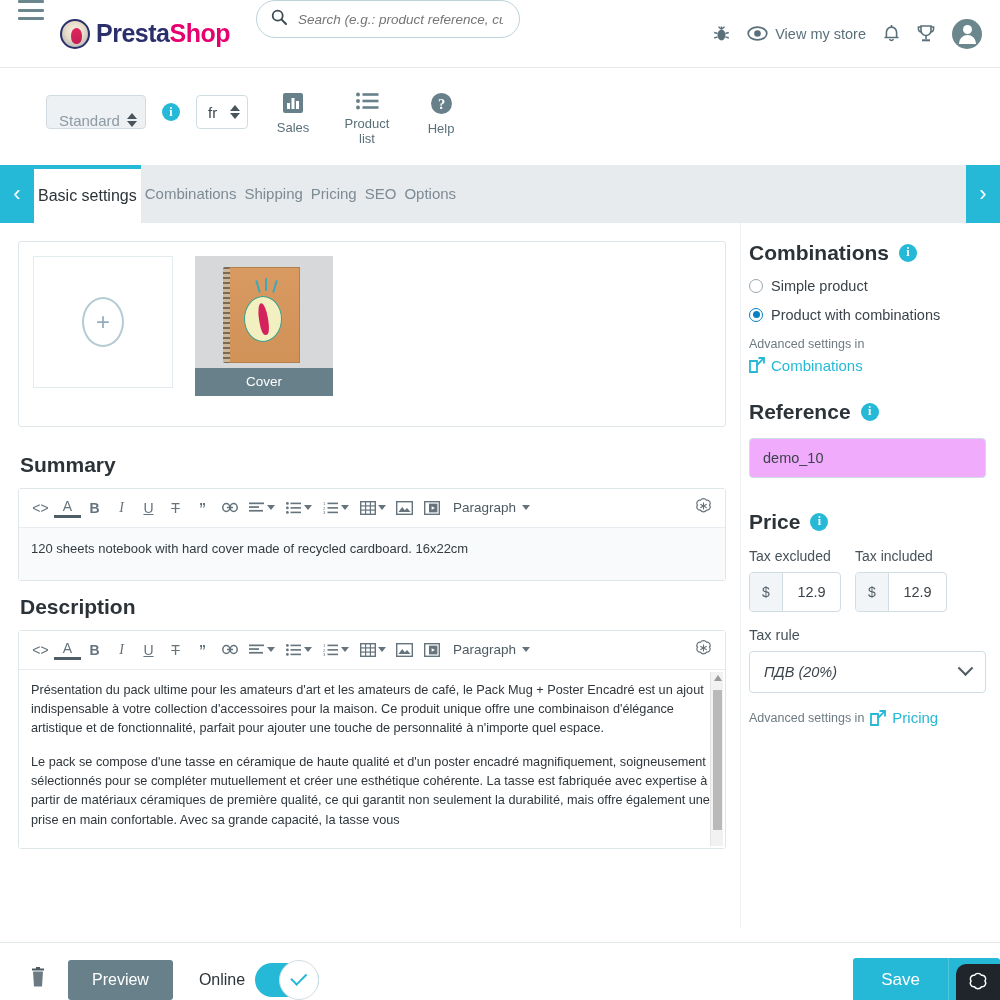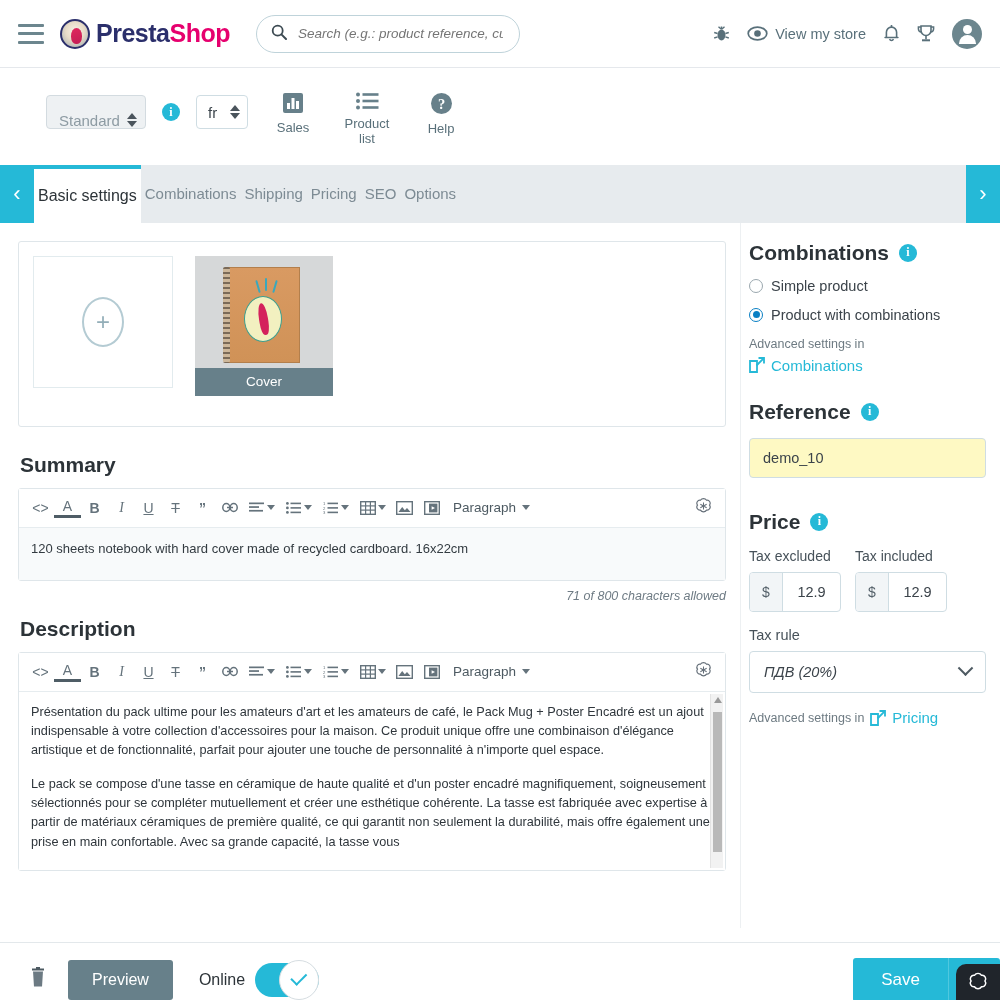--- a/index.html
+++ b/index.html
@@ -12,21 +12,20 @@
     color: #363a41;
   }
 
   
   .topbar {
     position: relative;
     height: 68px;
     background: #fff;
     border-bottom: 1px solid #e5e8ec;
     display: flex;
-    align-items: center;
     padding: 0 18px;
   }
   .burger {
     width: 26px; height: 20px;
     display: flex; flex-direction: column; justify-content: space-between;
     margin-right: 16px; cursor: pointer;
   }
   .burger span { display: block; height: 3px; background: #6c868e; border-radius: 1px; }
 
   .brand { display: flex; align-items: center; margin-right: 26px; }
@@ -253,21 +252,21 @@
   .radio.on { border-color: #0a80c4; }
   .radio.on:after { content:""; position:absolute; left:2.5px; top:2.5px; width:7px;height:7px;border-radius:50%;background:#0a80c4;}
   .radio-row span { font-size: 14.5px; color: #3b434a; }
   .advtext { font-size: 12.5px; color: #6d7a82; margin-top: 14px; }
   .linkline { display: flex; align-items: center; gap: 6px; margin-top: 6px; }
   .linkline a { color: #25b9d7; font-size: 15px; text-decoration: none; cursor: pointer; }
 
   .r-input {
     width: 100%; height: 40px; border: 1px solid #cfdde3; border-radius: 4px;
     padding: 0 13px; font-size: 14.5px; color: #3b434a; margin-top: 14px;
-    font-family: "Liberation Sans", sans-serif; outline: none; background:#fef9c3;
+    font-family: "Liberation Sans", sans-serif; outline: none; background:#f0abfc;
   }
   .price-grid { display: flex; gap: 14px; margin-top: 14px; }
   .p-col { display: flex; flex-direction: column; }
   .p-lab { font-size: 14px; color: #47525a; line-height: 1.25; margin-bottom: 7px; }
   .p-field { display: flex; height: 40px; border: 1px solid #cfdde3; border-radius: 4px; overflow: hidden; width: 92px; }
   .p-cur { width: 33px; background: #f2f5f7; border-right: 1px solid #cfdde3;
            display: flex; align-items: center; justify-content: center; font-size: 14px; color: #55616a; }
   .p-val { flex: 1; display: flex; align-items: center; justify-content: center; font-size: 14.5px; color: #3b434a; overflow: hidden; }
   .taxrule-lab { font-size: 14.5px; color: #47525a; margin-top: 15px; }
   .select-box {
@@ -563,21 +562,20 @@
         </span>
         <span class="ed-ai">
           <svg width="19" height="19" viewBox="0 0 24 24">
               <path d="M12 2.6c2 0 3.3 1.2 3.9 2.1 1.6-.3 3.2.6 4 2 .8 1.4.6 3-.3 4.2.9 1.2 1.1 2.9.3 4.3-.8 1.4-2.4 2.2-4 2-.6.9-1.9 2.2-3.9 2.2s-3.3-1.3-3.9-2.2c-1.6.2-3.2-.6-4-2-.8-1.4-.6-3.1.3-4.3-.9-1.2-1.1-2.8-.3-4.2.8-1.4 2.4-2.3 4-2C8.7 3.8 10 2.6 12 2.6z" fill="none" stroke="#66707a" stroke-width="1.5"></path>
               <path d="M12 7.5v9M8 9.8l8 4.4M16 9.8l-8 4.4" stroke="#66707a" stroke-width="1.3"></path>
             </svg>
         </span>
       </div>
       <div class="ed-body">120 sheets notebook with hard cover made of recycled cardboard. 16x22cm</div>
     </div>
-    <div class="charcount">71 of 800 characters allowed</div>
 
     <div class="sec-title" style="margin-top:14px">Description</div>
 
     <div class="editor">
       <div class="ed-toolbar">
         <span class="tb">&lt;&gt;</span>
         <span class="tb" style="border-bottom:3px solid #4f5d66;height:20px;">A</span>
         <span class="tb bold">B</span>
         <span class="tb ital">I</span>
         <span class="tb undl">U</span>

